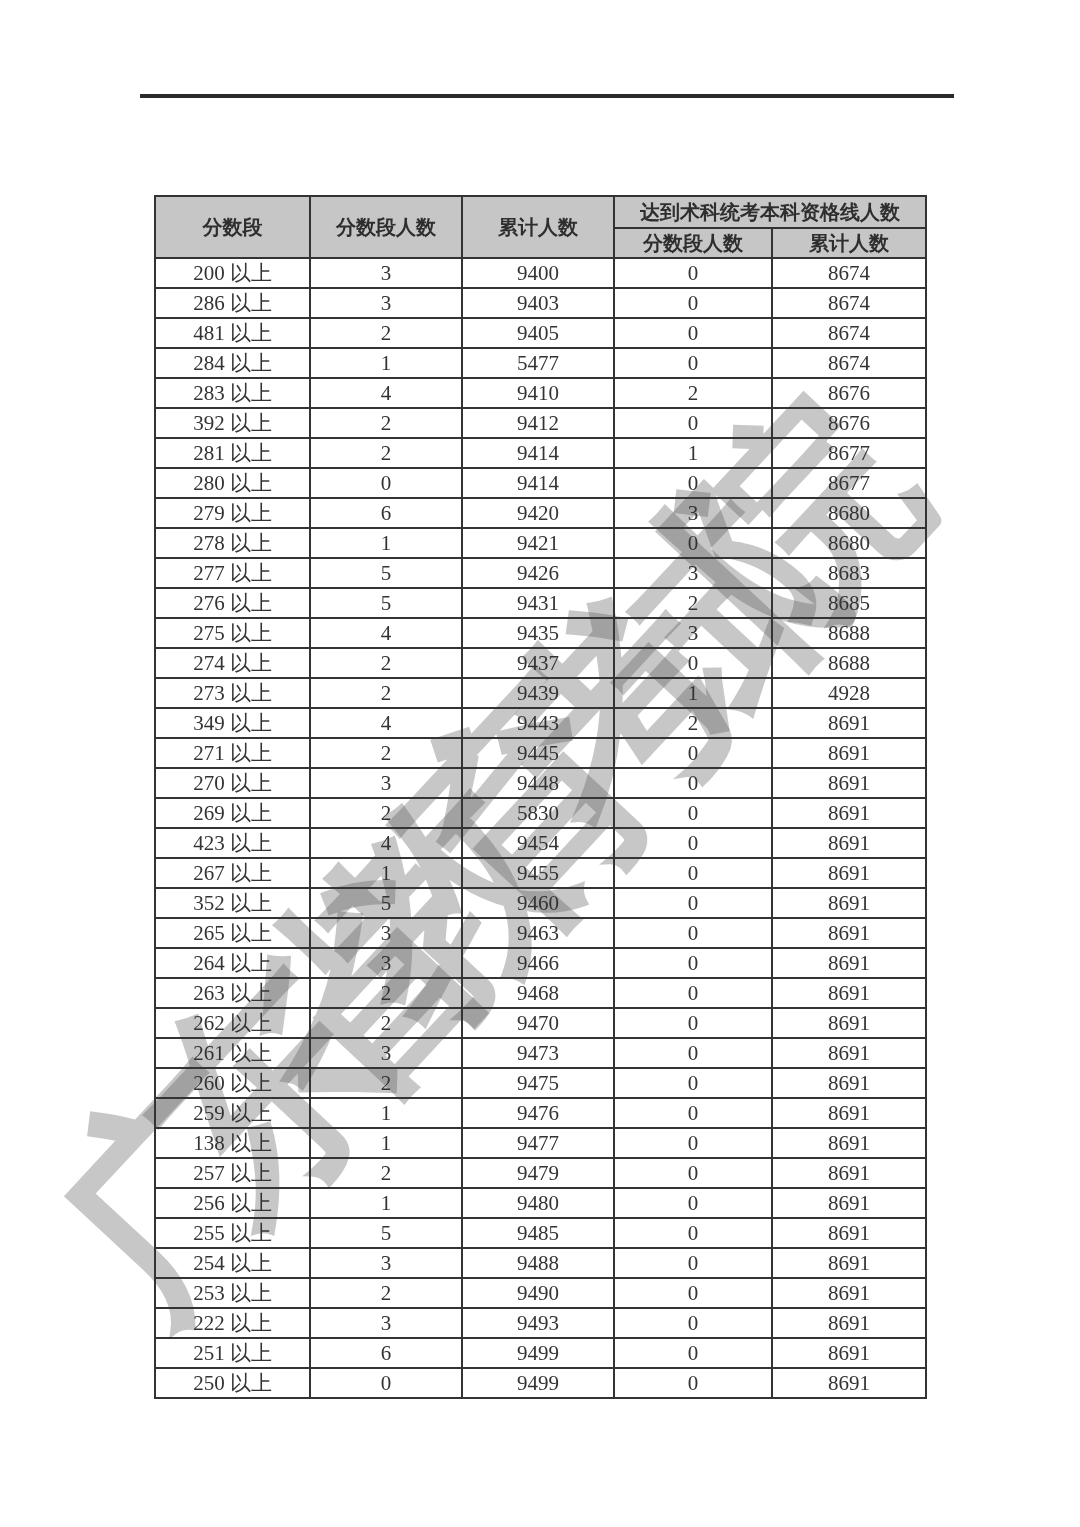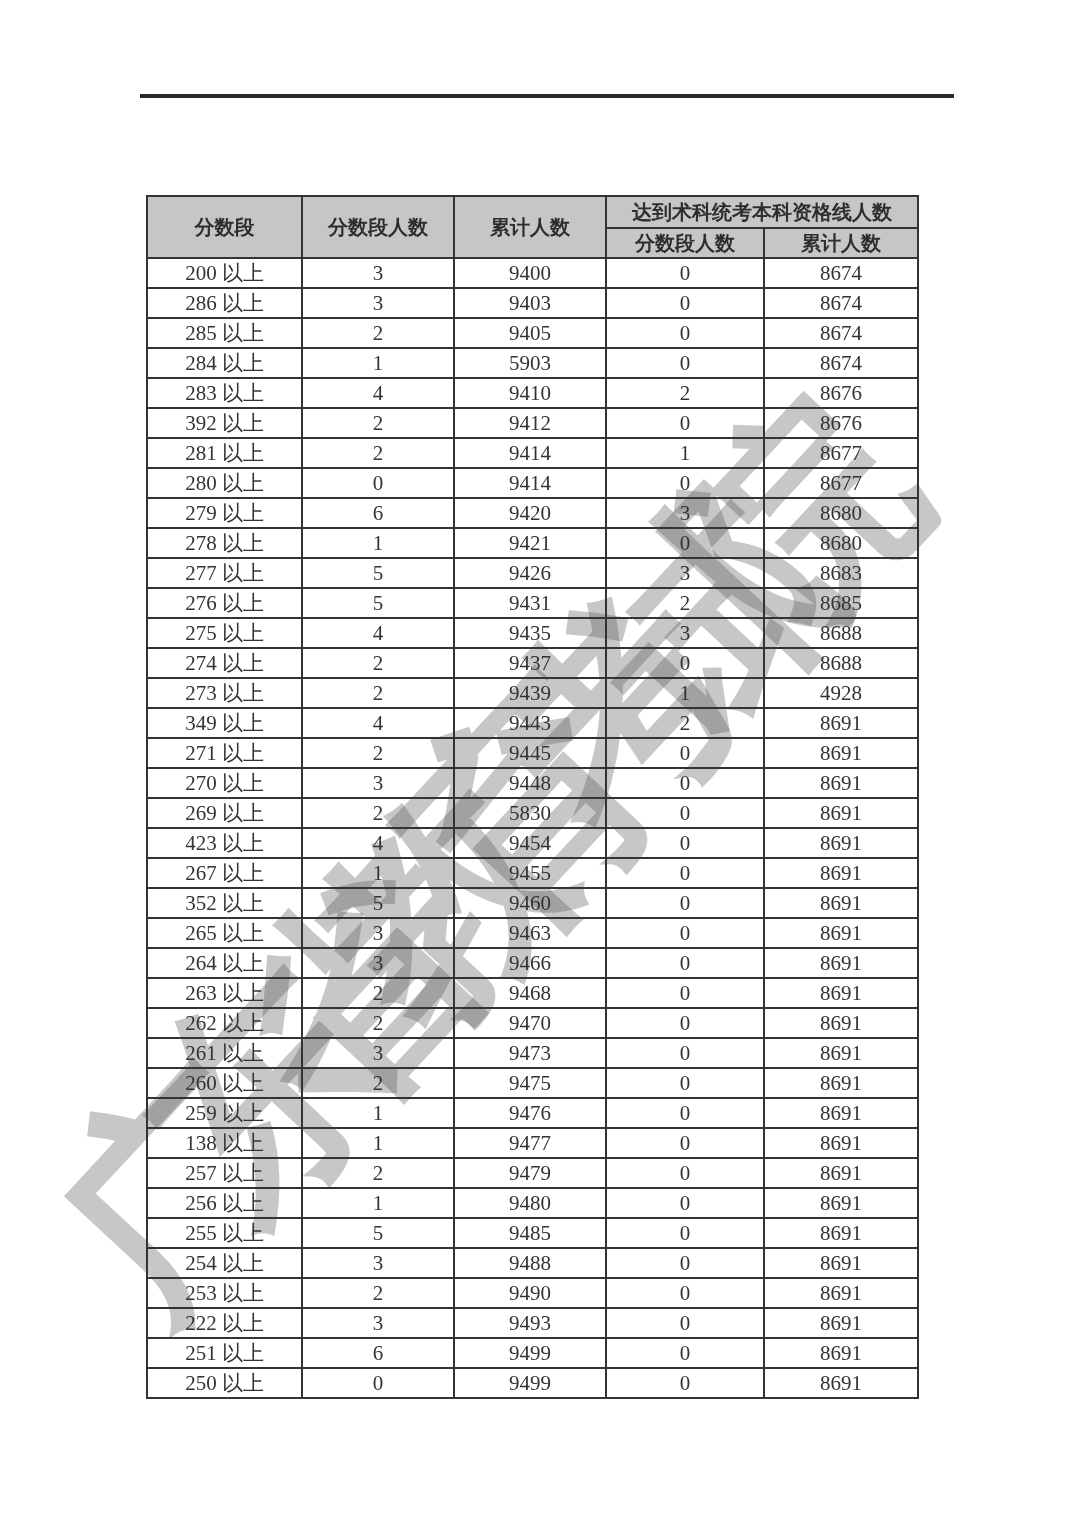--- a/index.html
+++ b/index.html
@@ -34,21 +34,21 @@
     letter-spacing: -95px;
     padding-right: 95px;
     font-weight: bold;
     color: rgba(80, 80, 80, 0.32);
     z-index: 0;
     pointer-events: none;
     font-family: "DejaVu Serif", serif;
   }
   table.score-table {
     position: absolute;
-    left: 146px;
+    left: 154px;
     top: 195px;
     width: 771px;
     border-collapse: collapse;
     table-layout: fixed;
     z-index: 1;
     background: transparent;
   }
   table.score-table th,
   table.score-table td {
     border: 2px solid #333333;
@@ -116,30 +116,30 @@
           <td>8674</td>
         </tr>
         <tr>
           <td>286 以上</td>
           <td>3</td>
           <td>9403</td>
           <td>0</td>
           <td>8674</td>
         </tr>
         <tr>
-          <td>285 以上</td>
+          <td>481 以上</td>
           <td>2</td>
           <td>9405</td>
           <td>0</td>
           <td>8674</td>
         </tr>
         <tr>
           <td>284 以上</td>
           <td>1</td>
-          <td>5903</td>
+          <td>5477</td>
           <td>0</td>
           <td>8674</td>
         </tr>
         <tr>
           <td>283 以上</td>
           <td>4</td>
           <td>9410</td>
           <td>2</td>
           <td>8676</td>
         </tr>

